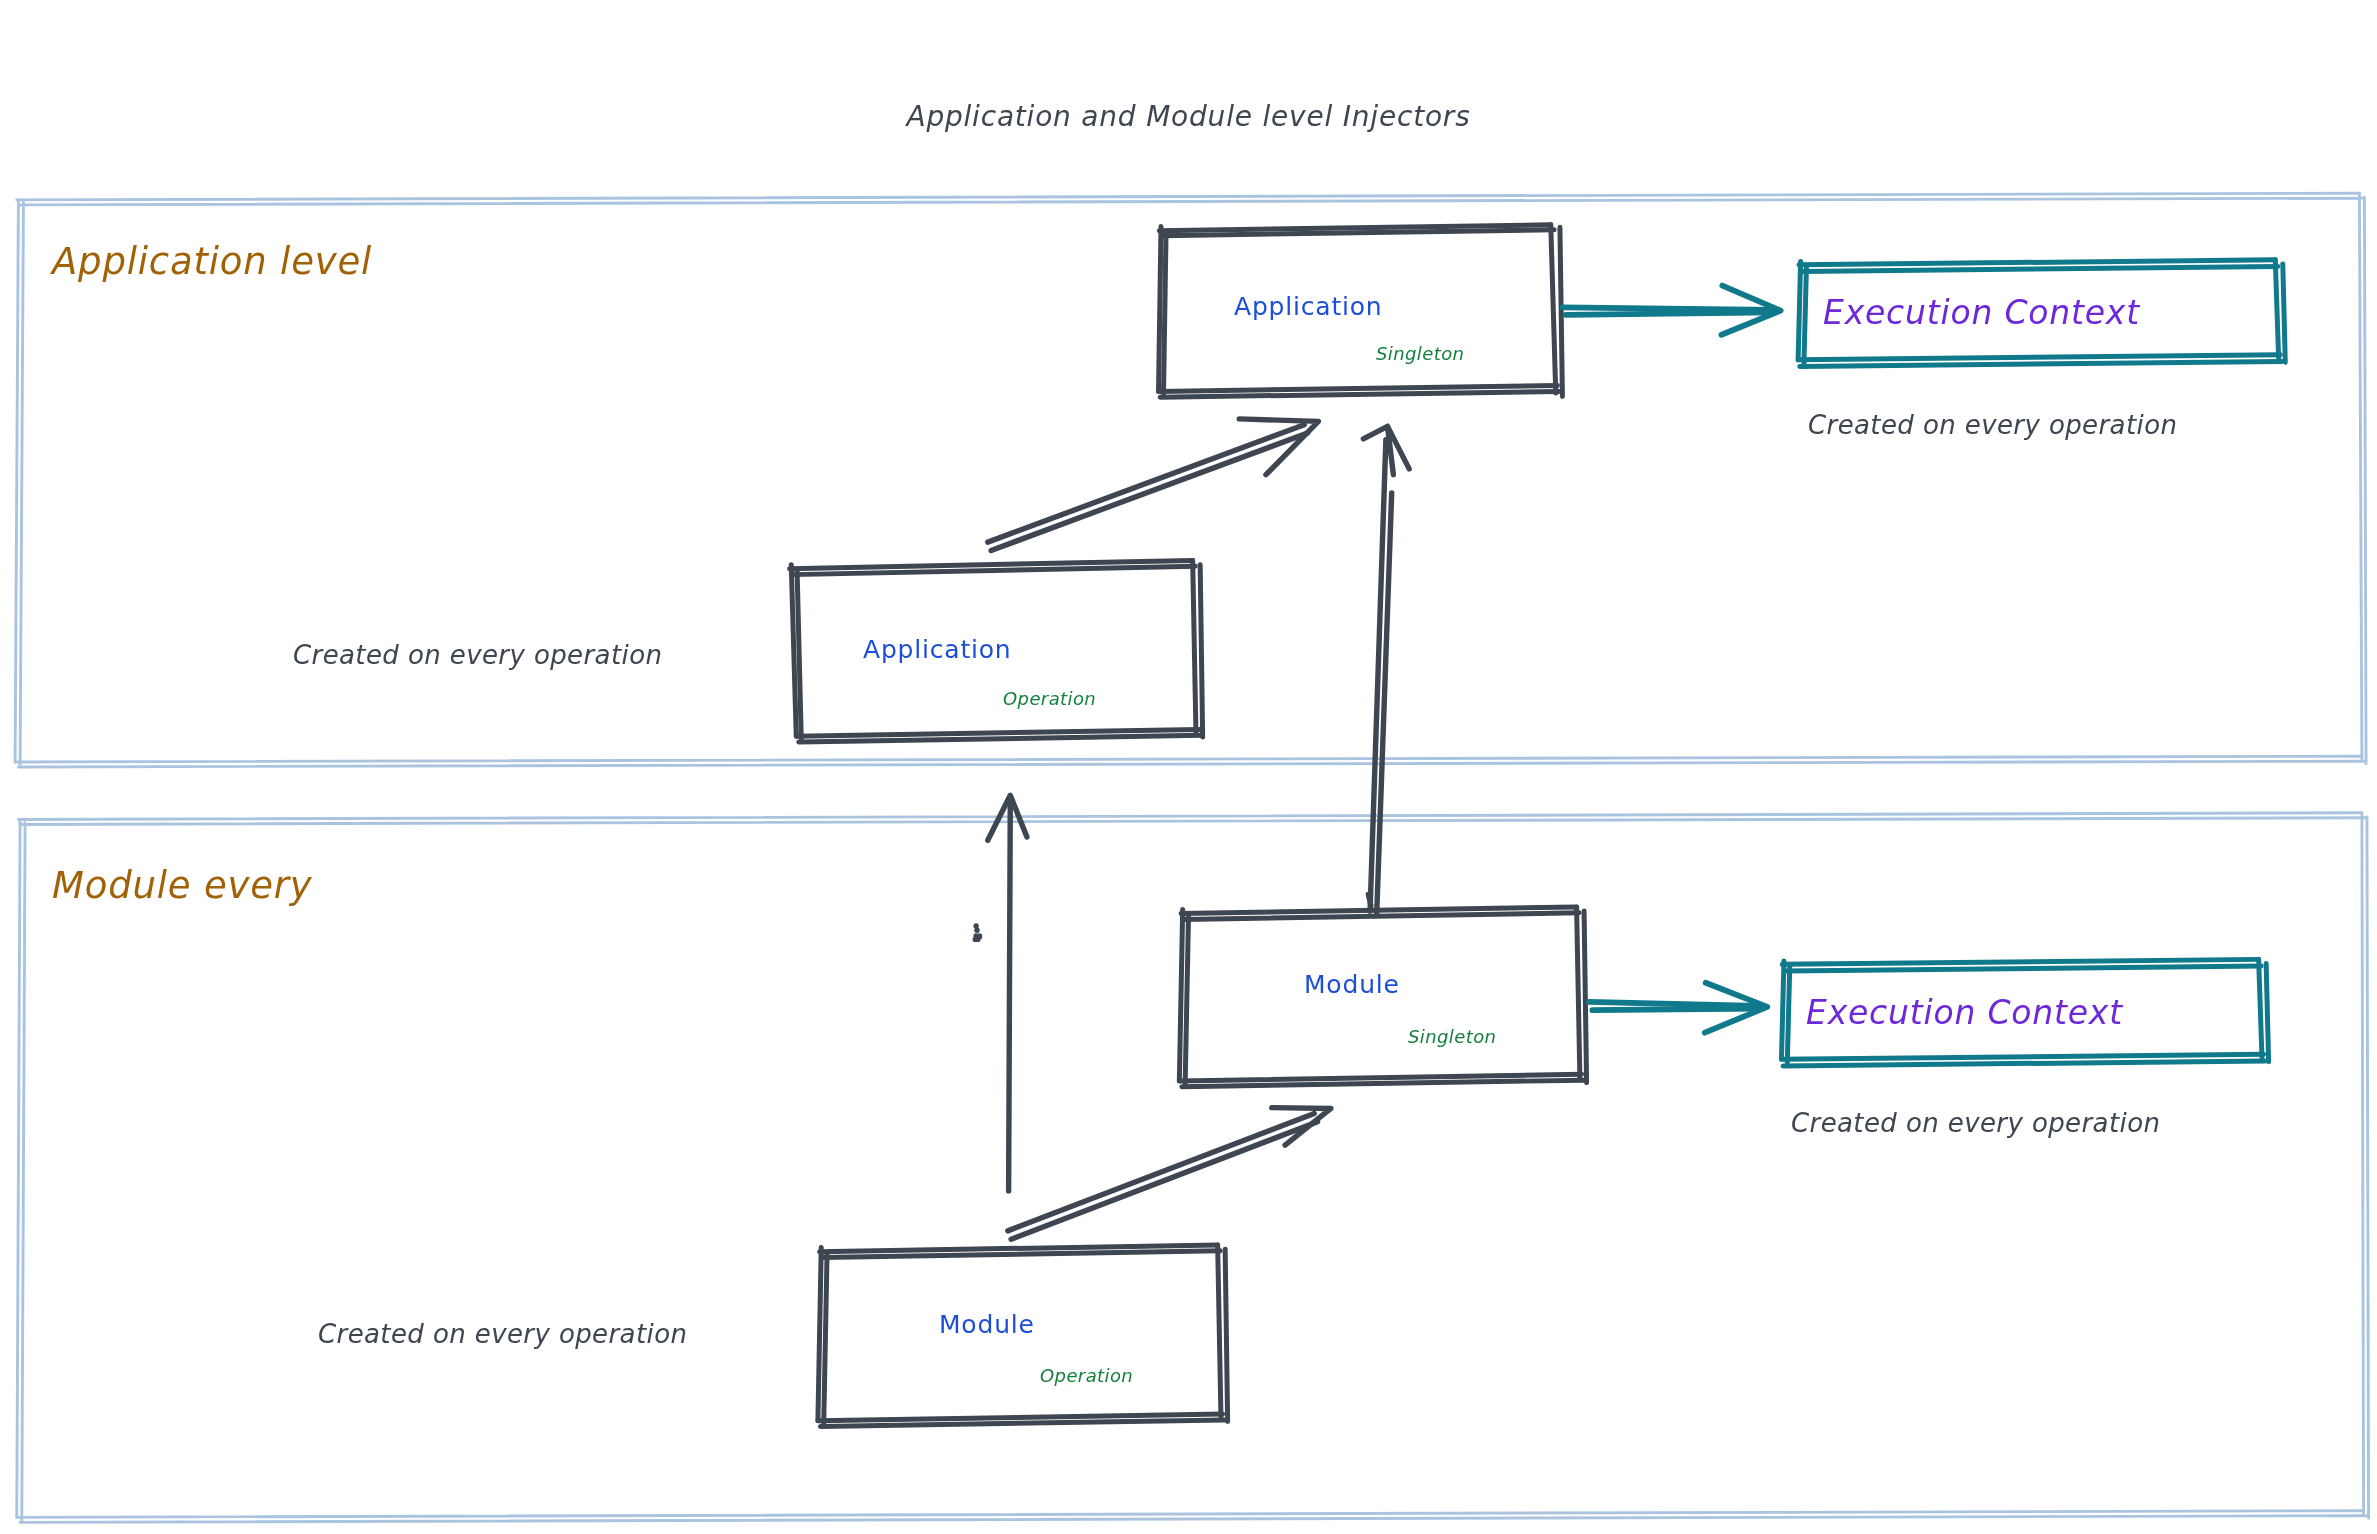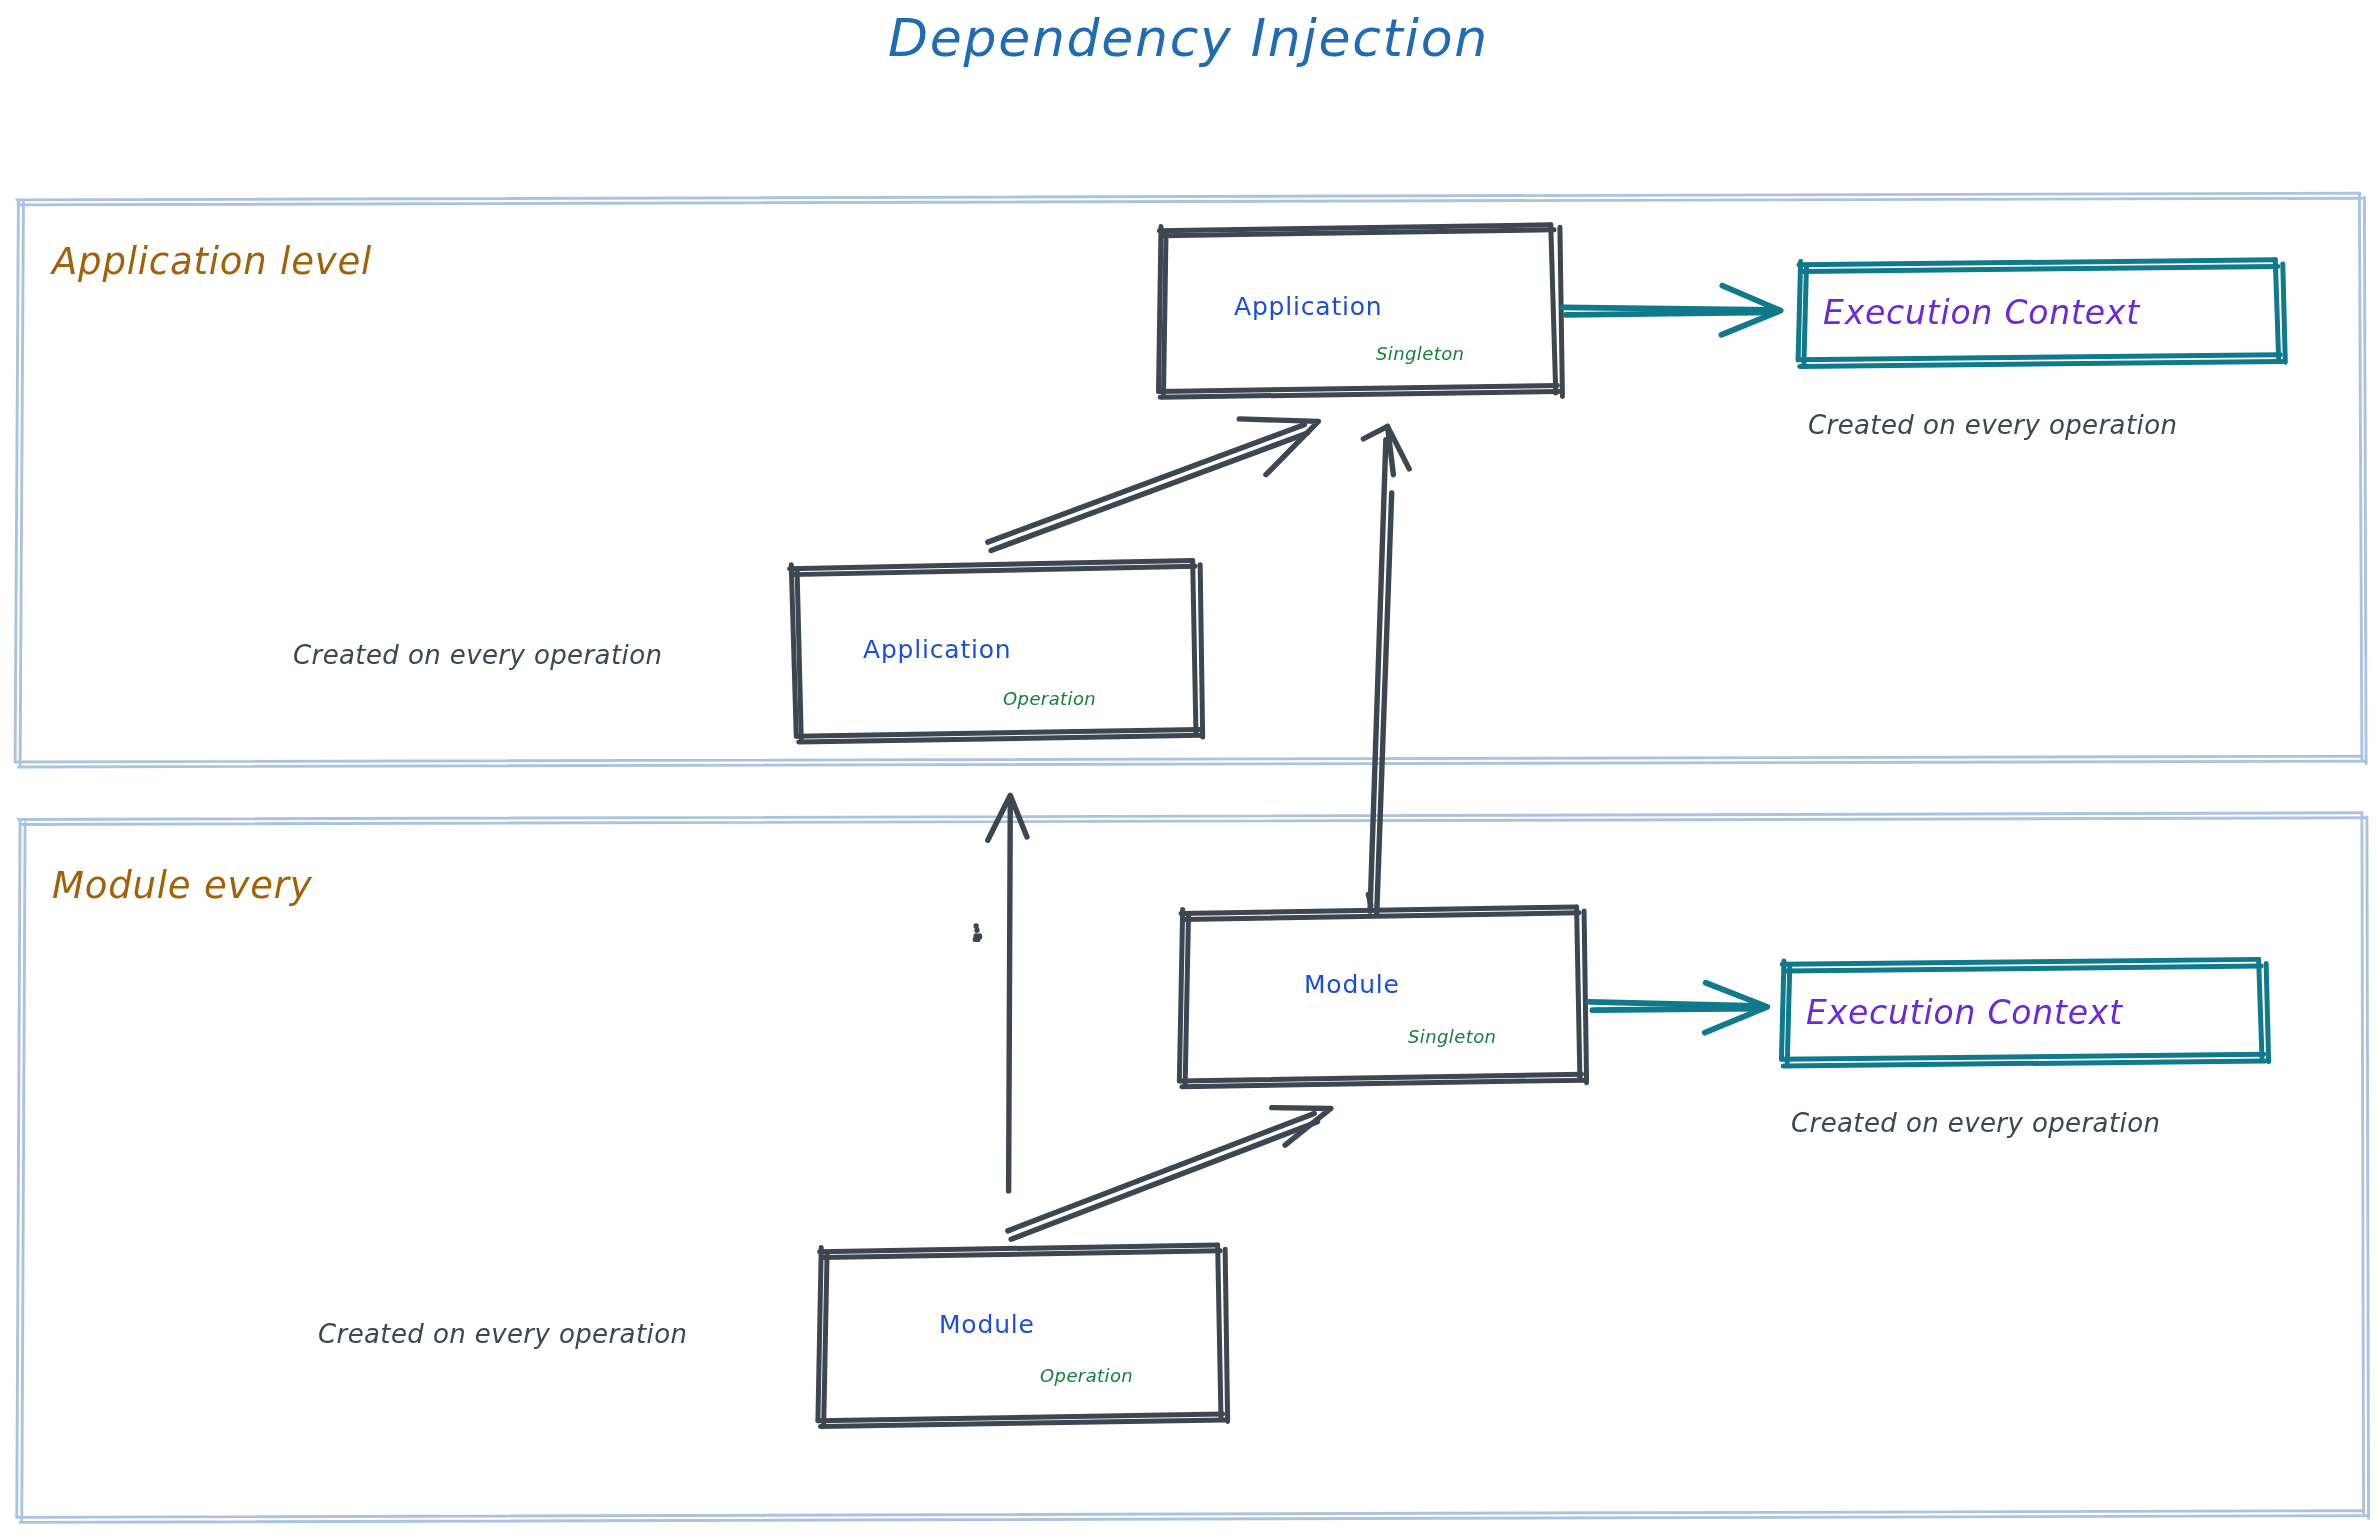--- a/index.html
+++ b/index.html
@@ -238,21 +238,21 @@
       <path class="ar" d="M1186,1009 L1213,955 L1233,1005"></path>
     </g>
 
     <g>
       <path class="ar" d="M1210,1478 L1578,1337"></path>
       <path class="ar" d="M1214,1488 L1582,1347"></path>
       <path class="ar" d="M1527,1330 L1598,1331 L1543,1375"></path>
     </g>
   </svg>
 
-  <div class="hand title">Dependency Injection</div>
+  <div class="hand subtitle">Application and Module level Injectors</div>
 
   <div class="hand zone-label" style="left:52px; top:240px;">Application level</div>
 
   <div class="hand zone-label" style="left:52px; top:864px;">Module every</div>
 
   <div class="hit" style="left:1160px; top:225px; width:405px; height:177px;"></div>
   <div class="hand node-title" style="left:1234px; top:292px;">Application</div>
   <div class="hand node-sub" style="left:1376px; top:343px;">Singleton</div>
 
   <div class="hit" style="left:790px; top:561px; width:413px; height:182px;"></div>

